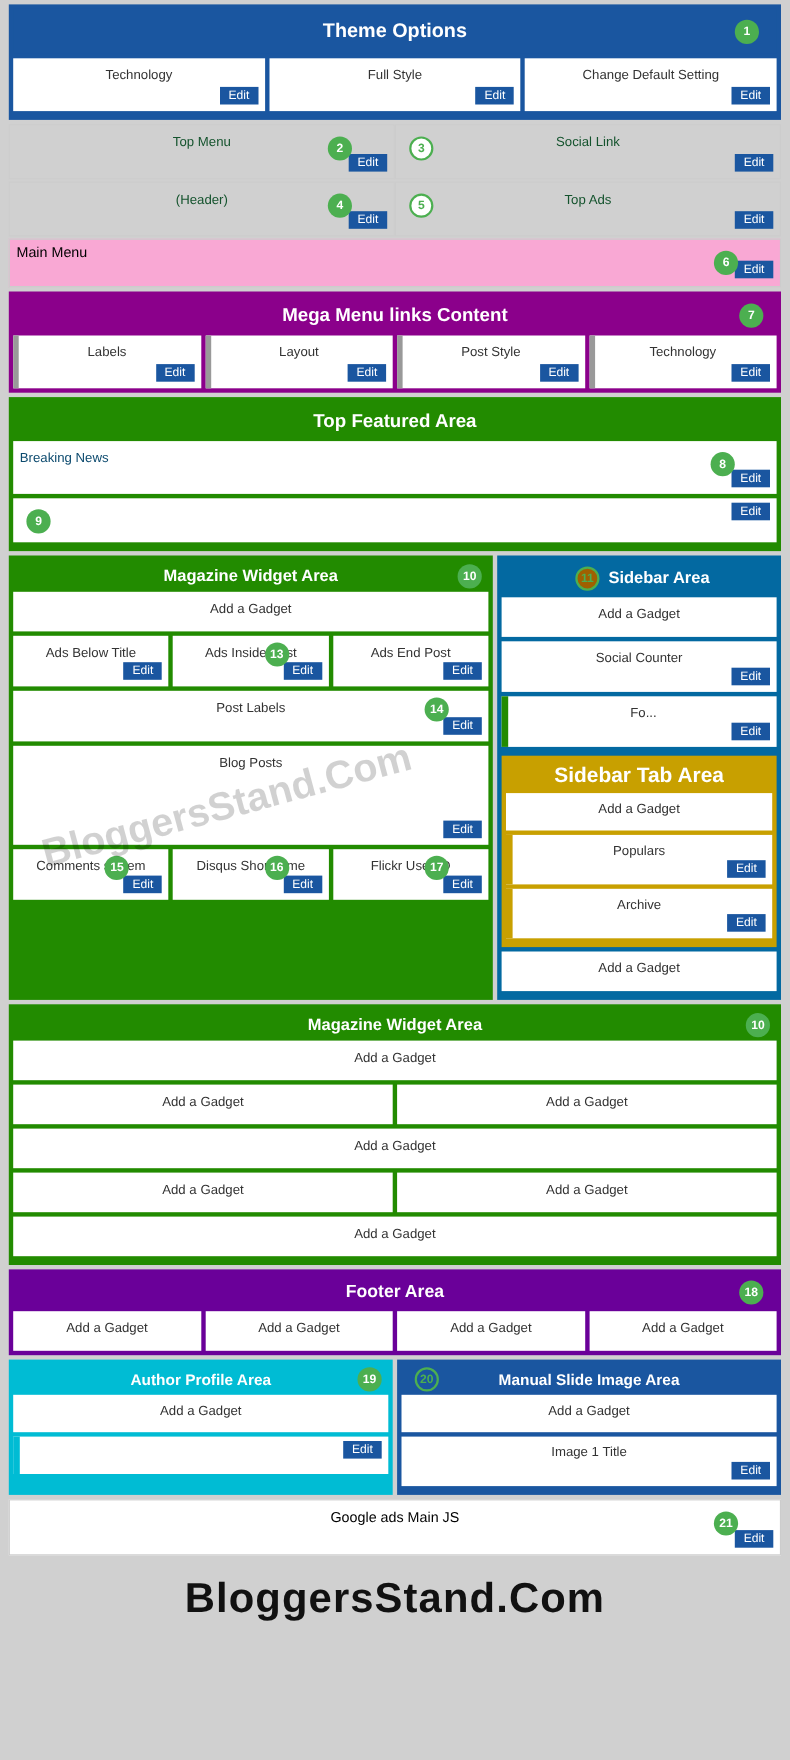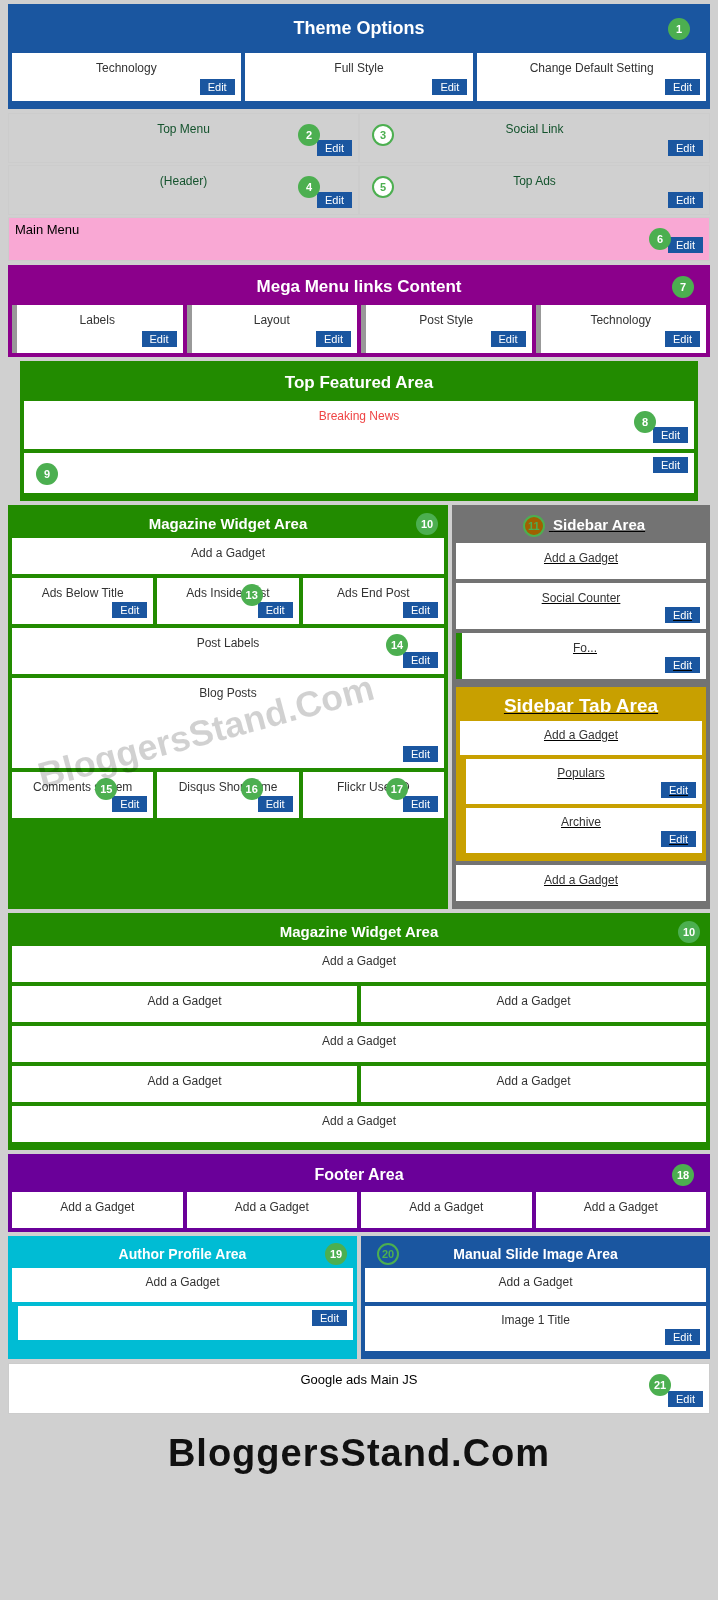--- a/index.html
+++ b/index.html
@@ -103,34 +103,34 @@
       text-align: center;
       font-size: 12px;
       color: #333;
       display: block;
       padding: 4px 0 4px 0;
     }
 
     
     .top-featured-wrap {
       background: #228b00;
-      margin: 4px 20px;
+      margin: 4px 8px;
       padding: 4px;
     }
     .tf-cell {
       background: #fff;
       padding: 4px 6px 6px 6px;
       margin-bottom: 4px;
       position: relative;
       min-height: 40px;
     }
     .tf-cell .label {
-      text-align: center;
-      font-size: 12px;
-      color: #ef4444;
+      text-align: left;
+      font-size: 12px;
+      color: #0c4a6e;
       display: block;
       padding: 4px 0 4px 0;
     }
 
     
     .mag-sidebar-wrap {
       display: flex;
       margin: 4px 8px;
       gap: 4px;
     }
@@ -168,24 +168,23 @@
       gap: 4px;
       margin-bottom: 4px;
     }
     .mag-3col .mag-cell {
       flex: 1;
       margin-bottom: 0;
     }
 
     
     .sidebar-wrap {
-      background: #737373;
-      flex: 1;
-      padding: 4px;
-      text-decoration: underline;
+      background: #0369a1;
+      flex: 1;
+      padding: 4px;
     }
     .sidebar-header {
       text-align: center;
       color: #fff;
       font-size: 15px;
       font-weight: bold;
       padding: 6px 4px;
     }
     .sidebar-cell {
       background: #fff;

